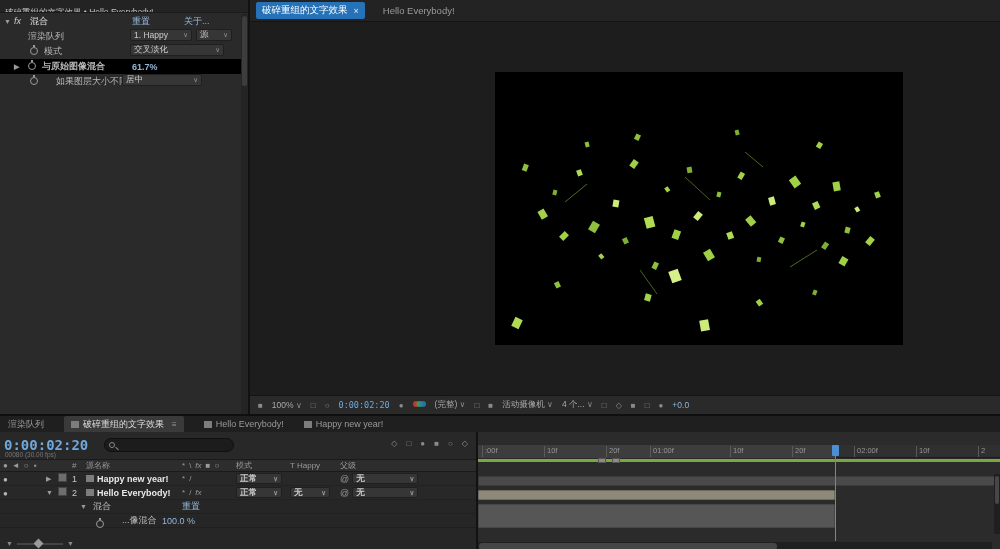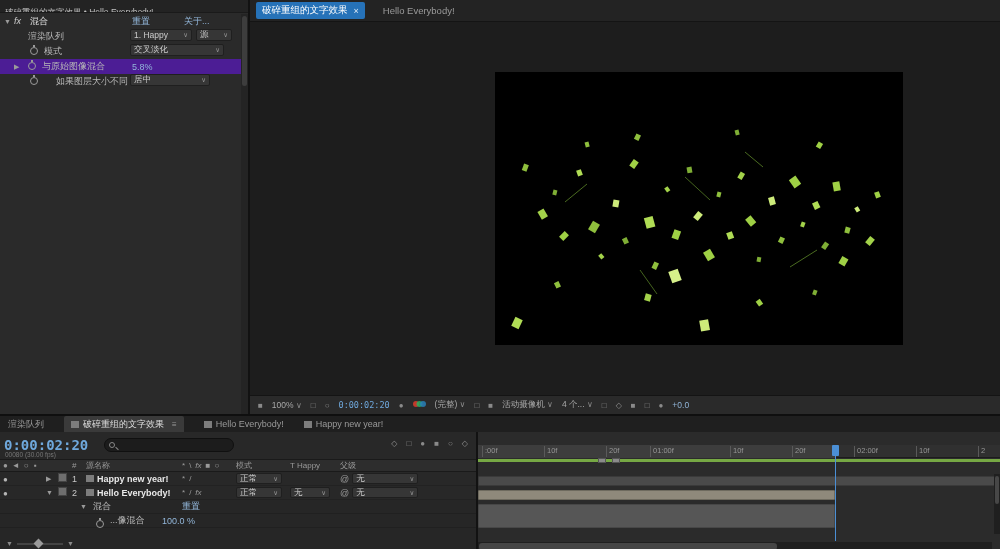--- a/index.html
+++ b/index.html
@@ -8,21 +8,21 @@
   .app { position:relative; width:1000px; height:549px; background:#1a1a1a; overflow:hidden; }
 
   
   .top-area { position:absolute; top:0; left:0; width:1000px; height:414px; display:flex; }
 
   
   .fx-panel { width:250px; background:#2a2a2a; border-right:2px solid #121212; position:relative; }
   .fx-tabbar { height:13px; background:#232323; border-bottom:1px solid #1a1a1a; padding:1px 5px; overflow:hidden; }
   .fx-tab { font-size:8.5px; color:#c0c0c0; white-space:nowrap; }
   .fx-row { position:relative; height:15px; font-size:9px; color:#b8b8b8; }
-  .fx-row.sel { background:#4c1d95; }
+  .fx-row.sel { background:#000000;font-weight:bold; }
   .fx-hdr { height:16px; }
   .abs { position:absolute; top:0; height:100%; display:inline-flex; align-items:center; }
   .tri { font-size:7px; color:#9a9a9a; }
   .fxbadge { font-style:italic; font-size:9px; color:#cfcfcf; }
   .link { color:#93b7da; cursor:pointer; }
   .clock { width:8px; height:8px; border:1px solid #9a9a9a; border-radius:50%; display:inline-block; position:relative; }
   .clock::after { content:""; position:absolute; left:2px; top:-3px; width:2px; height:2px; background:#9a9a9a; }
   .dd { display:inline-flex; align-items:center; justify-content:space-between; background:#363636; border:1px solid #1f1f1f; border-radius:2px; height:12px; padding:0 3px; color:#cccccc; font-size:8.5px; white-space:nowrap; overflow:hidden; }
   .dd .chev { font-size:6.5px; color:#969696; margin-left:3px; }
   .val { color:#93b7da; }
@@ -61,21 +61,21 @@
   .tbar-icons span { font-size:8px; color:#8a8a8a; }
   .tl-cols { height:13px; background:#2d2d2d; border-top:1px solid #1a1a1a; border-bottom:1px solid #1a1a1a; display:flex; align-items:center; font-size:8px; color:#9a9a9a; }
   .trow { height:14px; display:flex; align-items:center; font-size:9px; color:#c8c8c8; border-bottom:1px solid #222222; background:#282828; }
   .c-av{width:34px; padding-left:3px;} .c-lk{width:12px;} .c-ar{width:12px;} .c-cl{width:14px;} .c-no{width:14px;}
   .c-nm{width:96px; display:flex; align-items:center; gap:3px; overflow:hidden;}
   .c-sw{width:54px; display:flex; gap:4px;} .c-md{width:54px;} .c-tm{width:50px;} .c-pr{flex:1; display:flex; align-items:center; gap:3px;}
   .lname { font-weight:bold; color:#e8e8e8; white-space:nowrap; }
   .colorchip { width:9px; height:9px; background:#6e6e6e; border:1px solid #444; display:inline-block; }
   .eye { font-size:8px; color:#b5b5b5; }
   .swico { font-size:8px; color:#9a9a9a; }
-  .dd.mini { height:11px; font-size:8.5px; }
+  .dd.mini { height:11px; font-size:8.5px;font-weight:bold; }
   .whip { color:#9a9a9a; font-size:9px; }
   .erow { height:14px; display:flex; align-items:center; font-size:9px; color:#bdbdbd; background:#262626; border-bottom:1px solid #202020; position:relative; }
   .tl-leftbottom { flex:1; background:#262626; position:relative; }
   .zoomer { position:absolute; left:6px; bottom:4px; display:flex; align-items:center; gap:4px; }
   .zoomer .t { font-size:7px; color:#8a8a8a; }
   .zoomer .track { width:46px; height:2px; background:#444; position:relative; }
   .zoomer .knob { position:absolute; left:18px; top:-3px; width:7px; height:7px; background:#9a9a9a; transform:rotate(45deg); }
 
   .tl-right { flex:1; position:relative; background:#2b2b2b; overflow:hidden; }
   .ruler { position:absolute; left:0; right:0; top:13px; height:13px; background:#303030; border-bottom:1px solid #1c1c1c; }
@@ -132,27 +132,27 @@
         <span class="abs dd" style="left:130px; width:94px">
           <span>交叉淡化</span>
           <span class="chev">∨</span>
         </span>
       </div>
 
       <div class="fx-row sel">
         <span class="abs tri" style="left:14px">▶</span>
         <span class="abs clock" style="left:28px; top:3px"></span>
         <span class="abs" style="left:42px">与原始图像混合</span>
-        <span class="abs val" style="left:132px">5.8%</span>
+        <span class="abs val" style="left:132px">61.7%</span>
       </div>
 
       <div class="fx-row">
         <span class="abs clock" style="left:30px; top:3px"></span>
         <span class="abs" style="left:56px">如果图层大小不同</span>
-        <span class="abs dd" style="left:130px; width:80px">
+        <span class="abs dd" style="left:122px; width:80px">
           <span>居中</span>
           <span class="chev">∨</span>
         </span>
       </div>
 
       <div class="fx-scroll">
           <div class="thumb"></div>
         </div>
     </section>
 
@@ -374,21 +374,21 @@
           </span>
         </div>
 
         <div class="erow">
           <span class="abs tri" style="left:80px">▼</span>
           <span class="abs" style="left:93px">混合</span>
           <span class="abs link" style="left:182px">重置</span>
         </div>
         <div class="erow">
           <span class="abs clock" style="left:96px; top:3px"></span>
-          <span class="abs" style="left:110px">...像混合</span>
+          <span class="abs" style="left:122px">...像混合</span>
           <span class="abs val" style="left:162px">100.0 %</span>
         </div>
 
         <div class="tl-leftbottom">
           <span class="zoomer">
             <span class="t">▼</span>
             <span class="track">
                 <span class="knob"></span>
               </span>
             <span class="t">▼</span>

